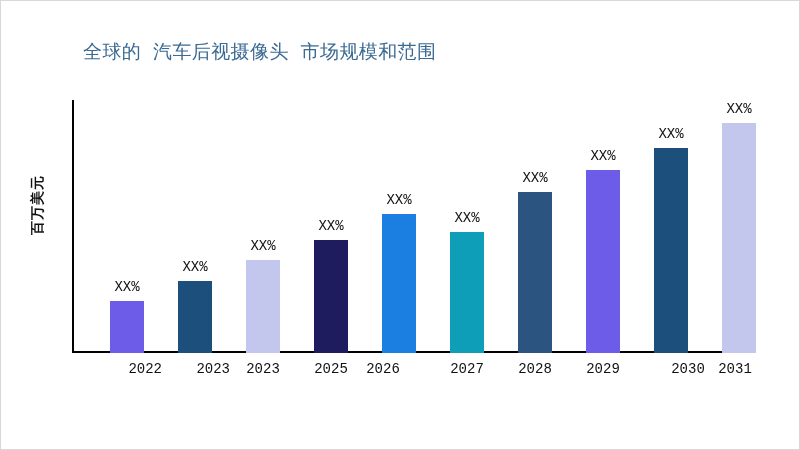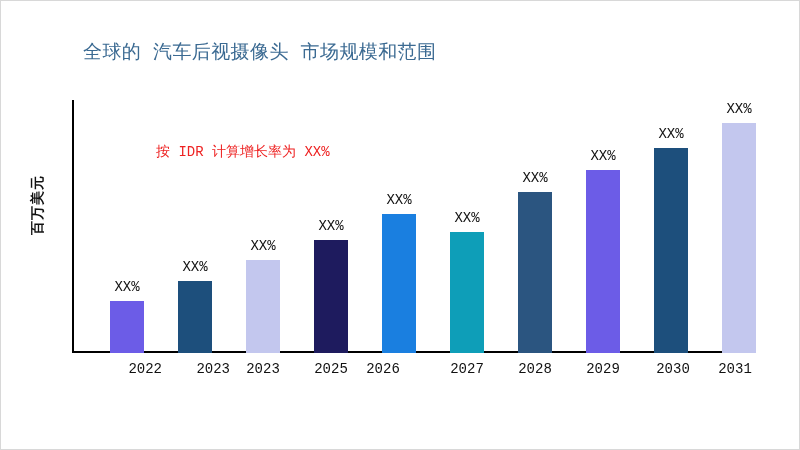--- a/index.html
+++ b/index.html
@@ -110,21 +110,20 @@
     color: #333333;
   }
 </style>
 </head>
 <body>
 
 <div id="chart-root">
 
   <div id="chart-title">全球的 汽车后视摄像头 市场规模和范围</div>
 
-  <div id="growth-note">按 IDR 计算增长率为 XX%</div>
 
   <div id="y-axis-label">百万美元</div>
 
   <div id="plot-area">
     <div id="y-axis-line"></div>
     <div id="x-axis-line"></div>
     <div id="bars-layer">
         <div class="bar-group" style="left: 38px;">
           <div class="bar-rect" style="height: 51.5889px; background: rgb(108, 92, 231);"></div>
           <div class="bar-value" style="bottom: 57.5889px;">XX%</div>
@@ -170,18 +169,18 @@
 
   <div id="x-tick-layer">
       <div class="x-tick-label" style="left: 91px; text-align: right;">2022</div>
       <div class="x-tick-label" style="left: 159px; text-align: right;">2023</div>
       <div class="x-tick-label" style="left: 227px;">2023</div>
       <div class="x-tick-label" style="left: 295px;">2025</div>
       <div class="x-tick-label" style="left: 347px;">2026</div>
       <div class="x-tick-label" style="left: 431px;">2027</div>
       <div class="x-tick-label" style="left: 499px;">2028</div>
       <div class="x-tick-label" style="left: 567px;">2029</div>
-      <div class="x-tick-label" style="left: 637px;">2030</div>
+      <div class="x-tick-label" style="left: 652px;">2030</div>
       <div class="x-tick-label" style="left: 699px;">2031</div>
     </div>
 
 
 </div>
 
 </body></html>

